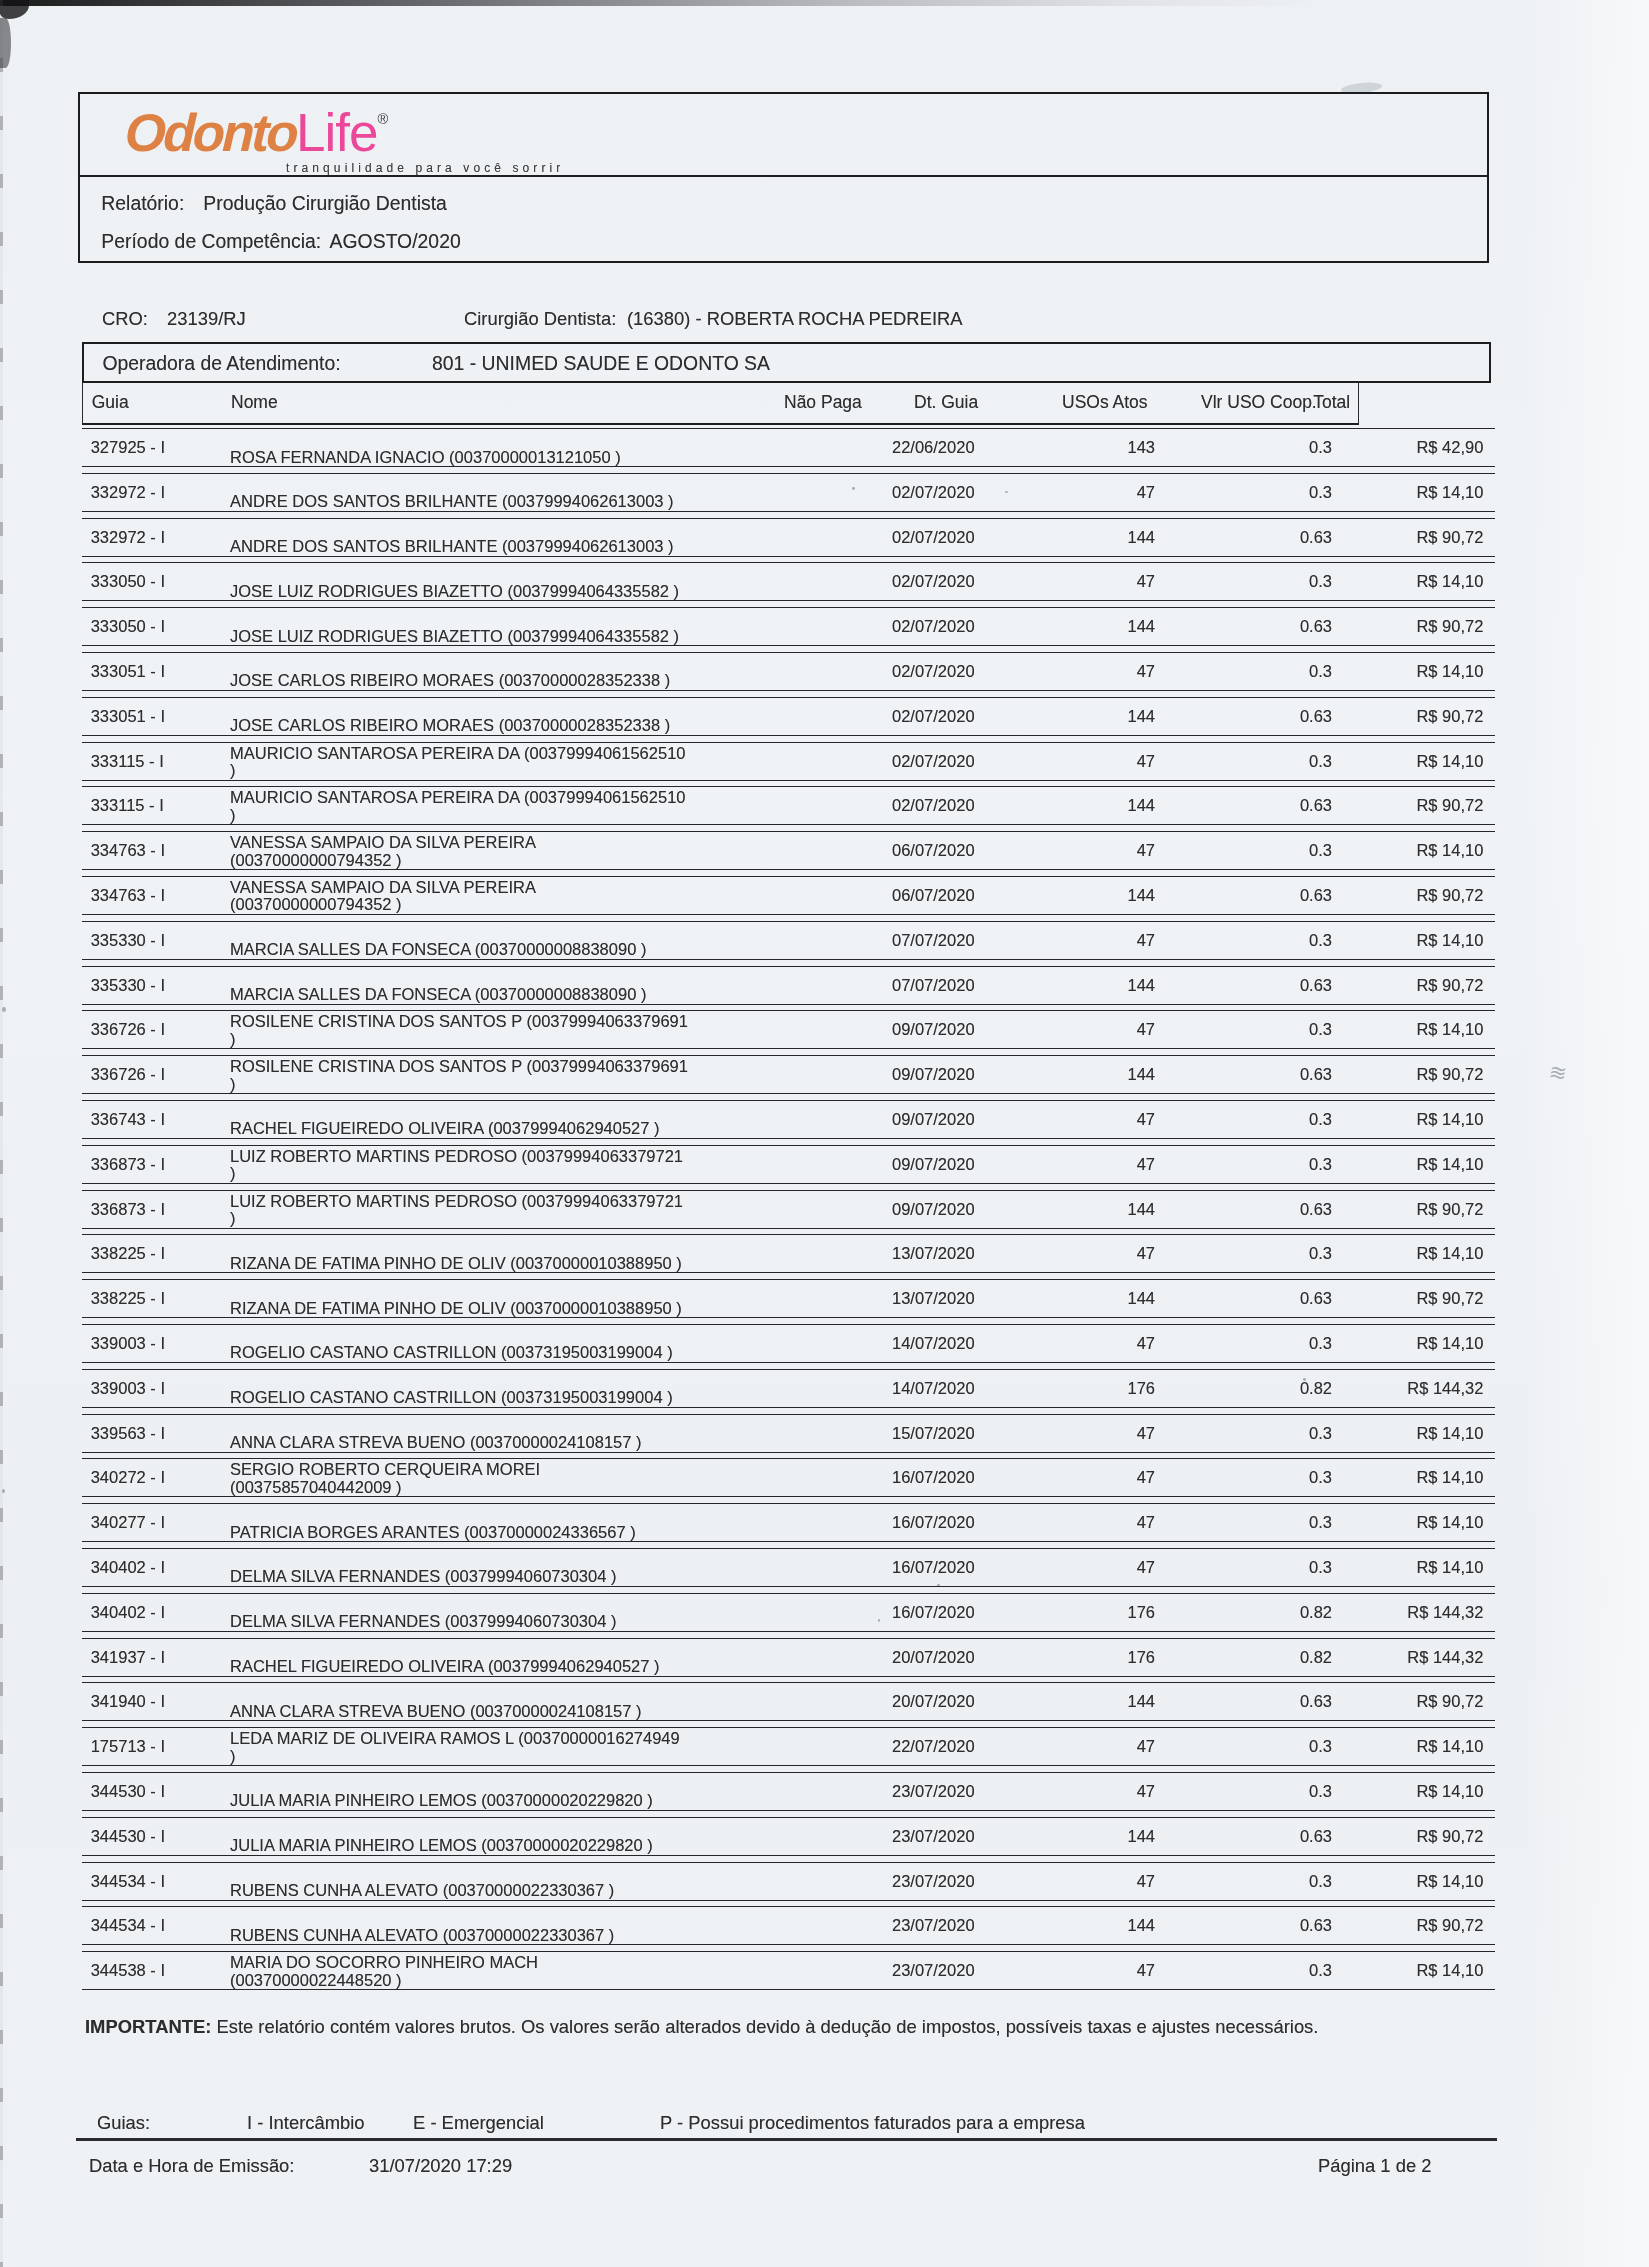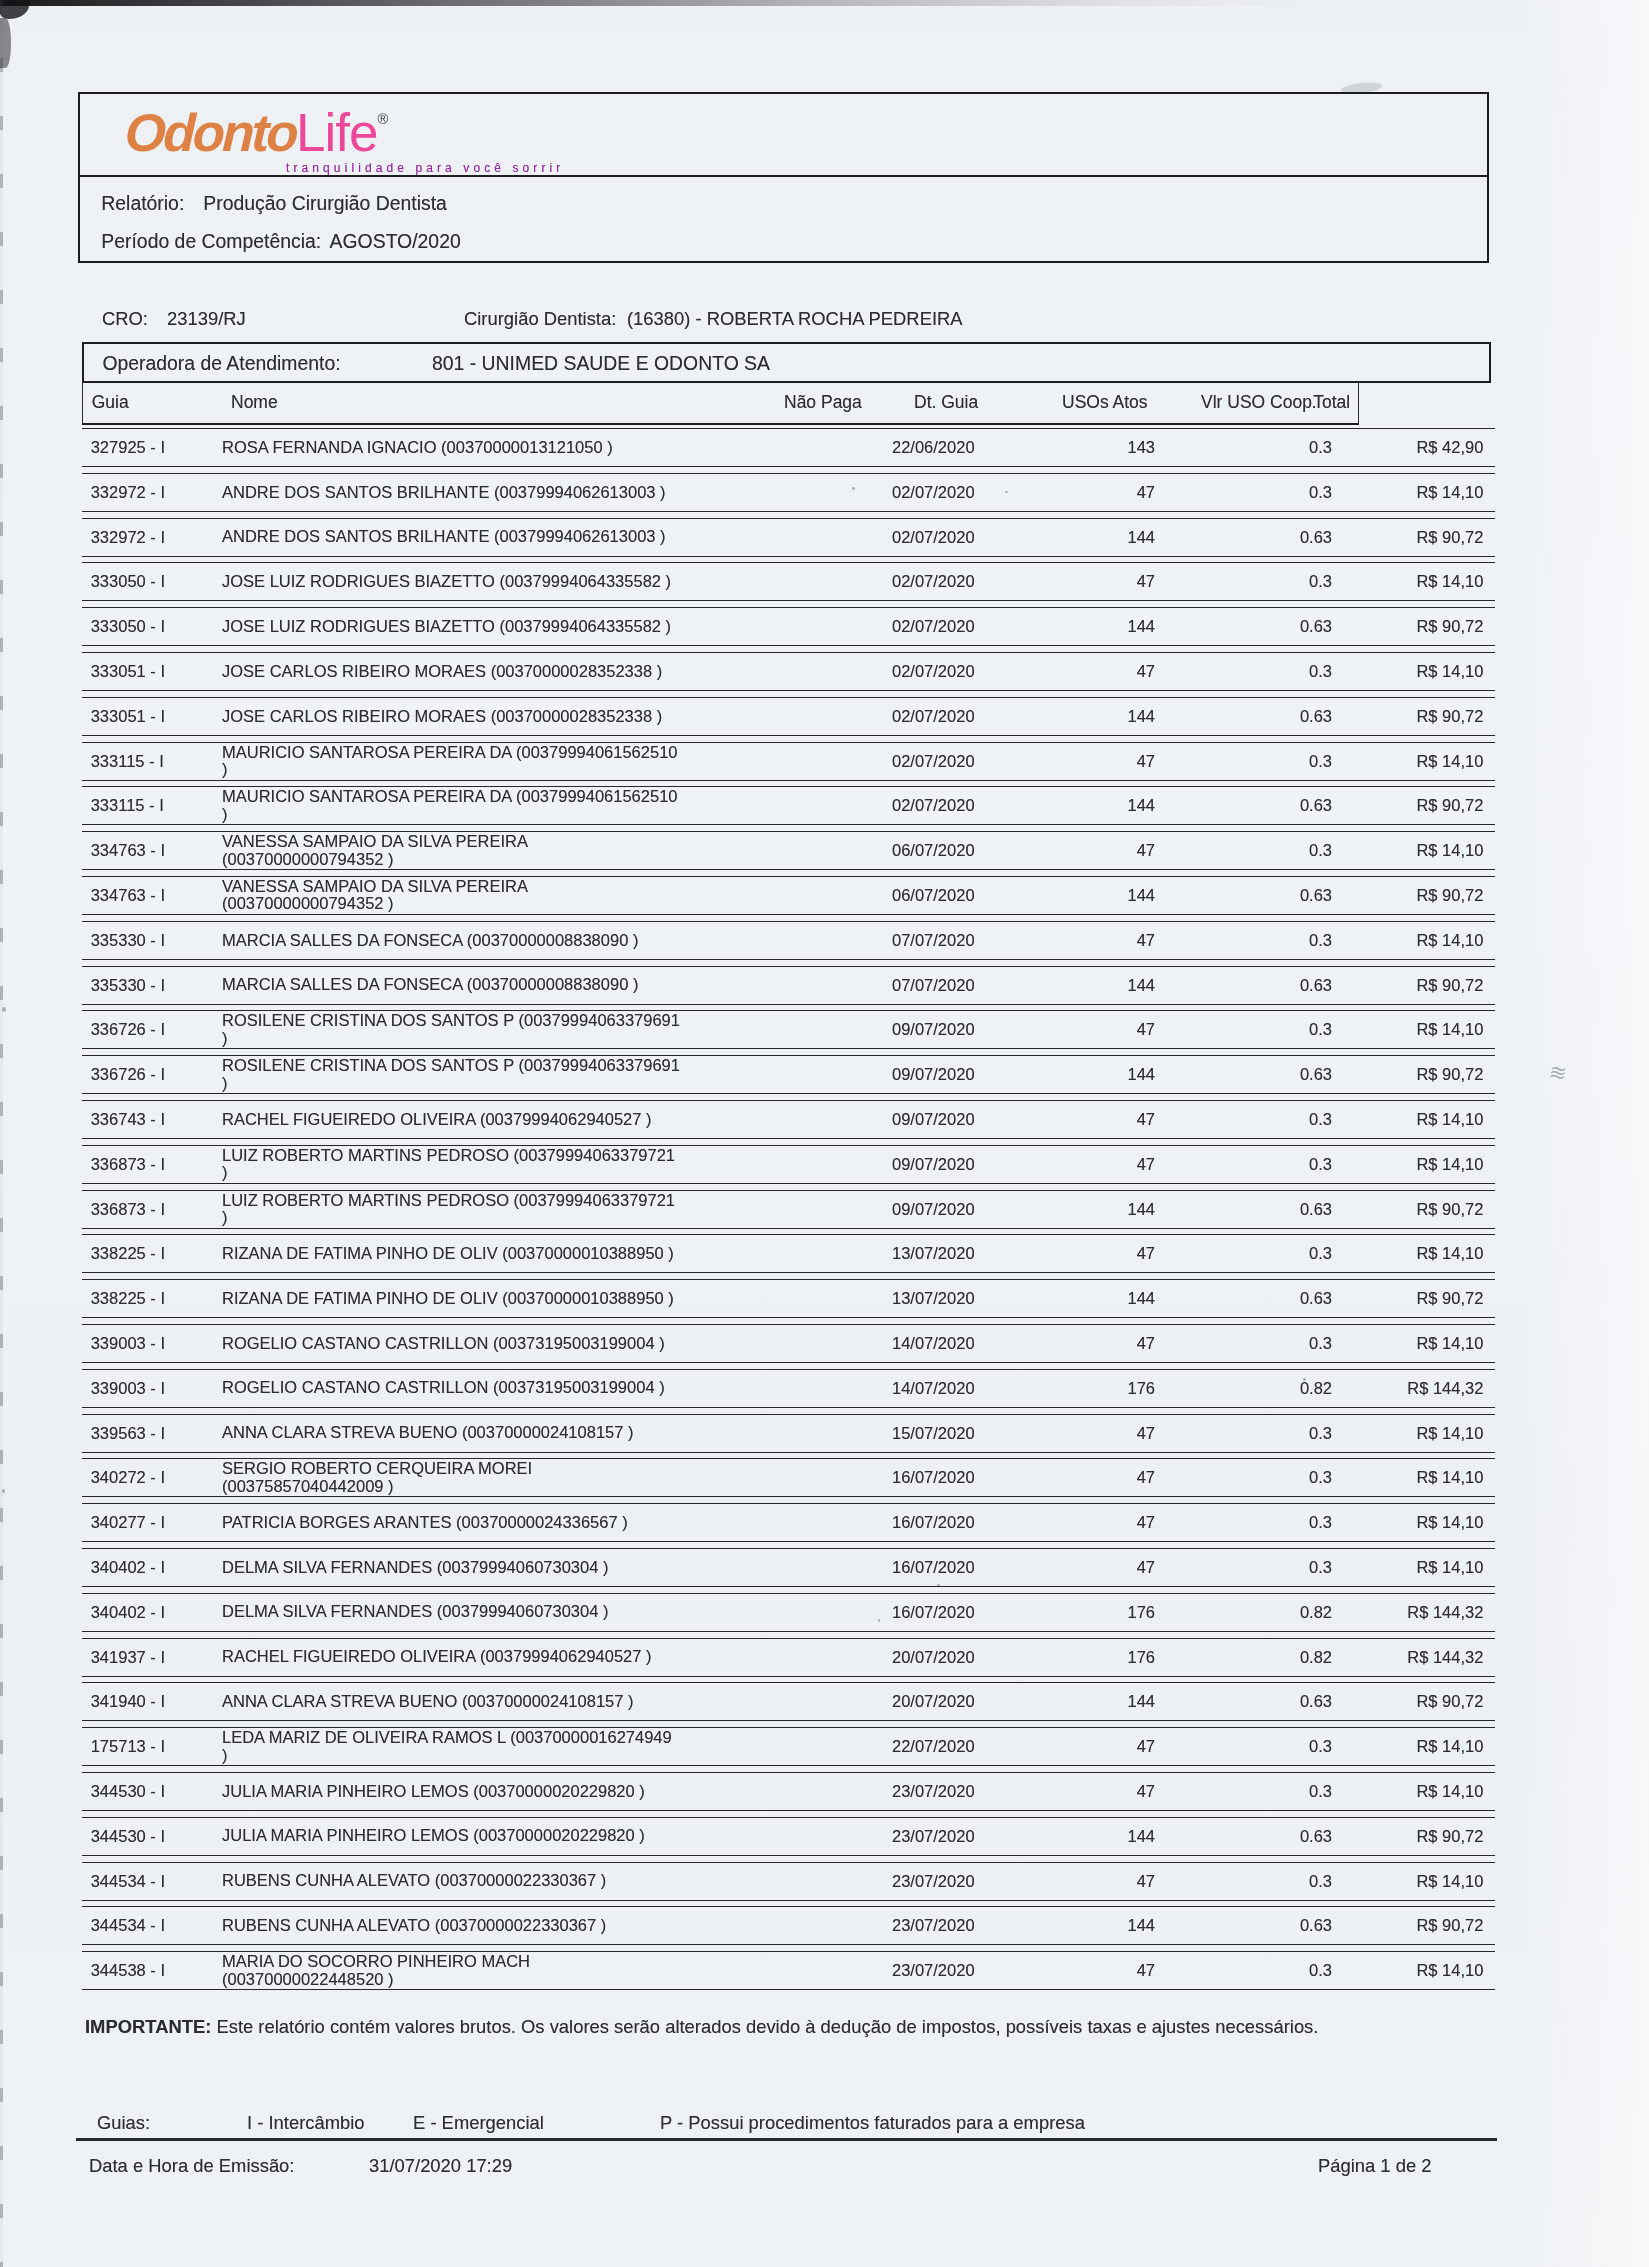--- a/index.html
+++ b/index.html
@@ -25,21 +25,21 @@
   .squiggle { position:absolute; left:1549px; top:1060px; color:#9aa1a7; font-size:21.3px; transform:rotate(9deg); opacity:.85; }
   .speck { position:absolute; background:#6f7276; border-radius:50%; opacity:.55; }
 
   
   .header-box { position:absolute; left:78px; top:92px; width:1411px; height:171px; border:2.9px solid #1c1c1e; }
   .logo-strip { position:absolute; left:0; top:0; right:0; height:83px; border-bottom:2.9px solid #1f1f22; }
   .logo { position:absolute; left:45px; top:7.8px; white-space:nowrap; }
   .logo-odonto { font-size:53px; font-weight:800; letter-spacing:-2.9px; color:#dd8145; font-style:italic; transform:skewX(-2deg); display:inline-block; }
   .logo-life { font-size:53px; font-weight:400; letter-spacing:-1px; color:#ec4899; display:inline-block; }
   .logo-reg { font-size:14.6px; color:#3f4041; vertical-align:27px; }
-  .logo-tagline { position:absolute; left:206px; top:67px; font-size:12px; letter-spacing:4.1px; color:#a21caf; white-space:nowrap; }
+  .logo-tagline { position:absolute; left:206px; top:67px; font-size:12px; letter-spacing:4.1px; color:#404040; white-space:nowrap; }
   .hrow { position:absolute; left:21.3px; font-size:19.4px; }
   .hrow .lbl { display:inline-block; }
   .hrow .val { display:inline-block; }
 
   
   .cro-line { position:absolute; top:308px; left:0; width:1650px; font-size:18.4px; }
   .cro-line .cro-label { position:absolute; left:102px; }
   .cro-line .cro-value { position:absolute; left:167px; }
   .cro-line .dent-label { position:absolute; left:464px; }
   .cro-line .dent-value { position:absolute; left:627px; }
@@ -52,21 +52,21 @@
   
   .thead { position:absolute; left:82px; top:382px; width:1277px; height:43px;
     border-left:1.9px solid #2a2a2e; border-right:1.9px solid #2a2a2e; border-bottom:2.9px solid #1d1d20; font-size:17.5px; }
   .thead div { position:absolute; top:9.7px; white-space:nowrap; }
 
   
   #rows { position:absolute; left:82px; top:428px; width:1413px; }
   .row { position:relative; width:1413px; height:39px; border-top:1.9px solid #26262a; border-bottom:1.9px solid #26262a; margin-bottom:5.8px; }
   .c { position:absolute; top:0; height:100%; display:flex; align-items:center; font-size:16.5px; white-space:nowrap; }
   .c.guia  { left:8.7px; }
-  .c.nome  { left:140px; width:640px; }
+  .c.nome  { left:148px; width:640px;align-items:flex-end; }
   .c.nome .nm { line-height:17.5px; font-size:16.5px; }
   .c.dt    { left:810px; }
   .c.usos  { left:986px; width:87px;  justify-content:flex-end; }
   .c.vlr   { left:1170px; width:80px;  justify-content:flex-end; }
   .c.total { right:11.6px; justify-content:flex-end; }
 
   
   .note { position:absolute; left:85px; top:2013px; width:1349px; font-size:18.4px; line-height:28px; }
   .note b { font-weight:700; }
   .legend { position:absolute; top:2112px; left:0; width:1650px; font-size:18.4px; }

